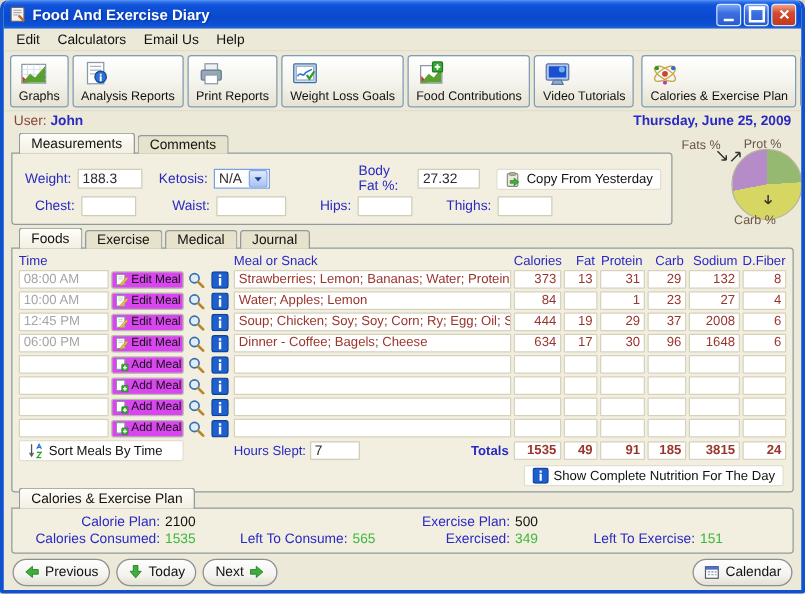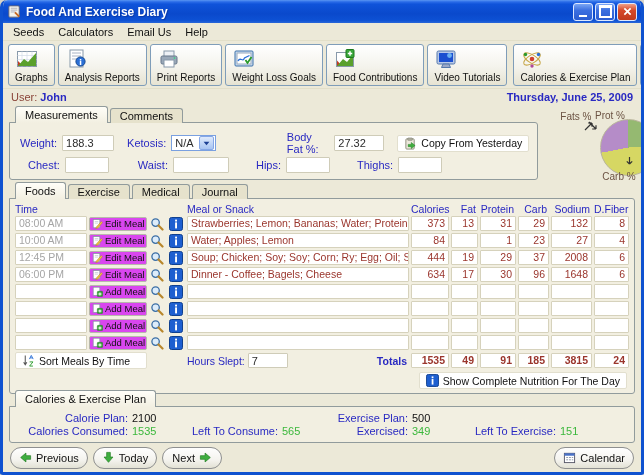--- a/index.html
+++ b/index.html
@@ -39,21 +39,21 @@
   .user-bar{ height:14px; display:flex; justify-content:space-between; align-items:center; font-size:11px; padding:0 2px; }
   .maroon{ color:#8a4438; }
   .blue{ color:#2929c2; } .bold{ font-weight:bold; }
   
   .tabs{ display:flex; gap:2px; padding-left:6px; position:relative; z-index:2; margin-bottom:-1px; height:17px; align-items:flex-end; }
   .tab{ border:1px solid #919b9c; border-bottom:none; border-radius:3px 3px 0 0; padding:1px 9px 2px 9px;
     font-size:11px; color:#111; background:#e6e2cc; height:15px; line-height:12px; }
   .tab.active{ background:linear-gradient(#fffef8,#f2efe1); height:17px; line-height:14px; }
   .panel{ border:1px solid #919b9c; border-radius:0 3px 3px 3px; background:#f2efe1; position:relative; z-index:1; }
   
-  .top-section{ display:flex; gap:16px; height:76px; }
+  .top-section{ display:flex; gap:1px; height:76px; }
   .meas-wrap{ flex:1; display:flex; flex-direction:column; }
   .meas-panel{ flex:1; padding:7px 8px 5px 10px; display:flex; flex-direction:column; justify-content:space-evenly; }
   .meas-row{ display:flex; align-items:center; font-size:11px; gap:5px; }
   .flabel{ color:#2929c2; }
   .field{ background:#fff; border:1px solid #cfccb8; border-radius:1px; height:16px; font-size:11px;
     color:#2b2b2b; padding:0 3px; font-family:inherit; }
   .combo{ display:inline-flex; border:1px solid #7aa0e0; background:#fff; height:16px; width:62px; align-items:center; }
   .combo-val{ flex:1; font-size:11px; padding-left:3px; color:#2b2b2b; }
   .combo-btn{ width:15px; height:14px; margin:0 1px; border-radius:2px; background:linear-gradient(#dfeafc,#a8c4f2);
     border:1px solid #86a7e6; display:flex; align-items:center; justify-content:center; }
@@ -126,21 +126,21 @@
       <span class="winbtn max"></span>
       <span class="winbtn close">
           <svg viewBox="0 0 10 10" width="9" height="9">
             <path d="M1.5 1.5 L8.5 8.5 M8.5 1.5 L1.5 8.5" stroke="#fff" stroke-width="1.9"></path>
           </svg>
         </span>
     </span>
   </div>
 
   <div class="menubar">
-    <span class="menu-item">Seeds</span>
+    <span class="menu-item">Edit</span>
     <span class="menu-item">Calculators</span>
     <span class="menu-item">Email Us</span>
     <span class="menu-item">Help</span>
   </div>
 
   <div class="toolbar">
     <div class="tb-group" id="toolbar-left">
         <button class="tb-btn">
           <span class="tb-ic">
             <svg viewBox="0 0 24 24">

